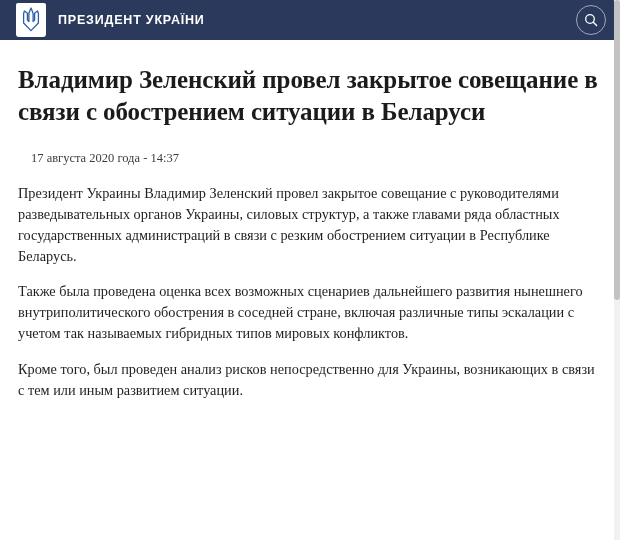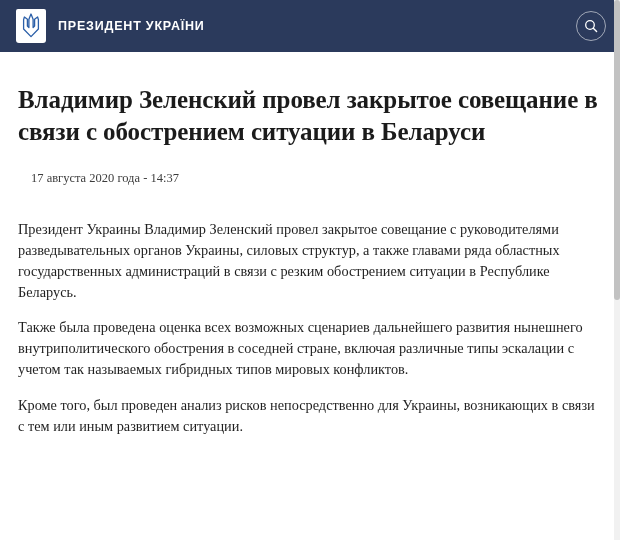--- a/index.html
+++ b/index.html
@@ -10,21 +10,21 @@
     width: 620px;
     height: 540px;
     background: #ffffff;
     font-family: "Liberation Serif", serif;
     overflow: hidden;
     position: relative;
   }
 
   
   .header {
-    height: 52px;
+    height: 40px;
     background: #2b3a5c;
     display: flex;
     align-items: center;
     position: relative;
     overflow: hidden;
   }
   .emblem {
     width: 30px;
     height: 34px;
     margin-left: 16px;
@@ -58,21 +58,21 @@
     display: flex;
     align-items: center;
     justify-content: center;
     cursor: pointer;
     padding: 0;
   }
   .search-btn svg { display: block; }
 
   
   .article {
-    padding: 32px 22px 0 18px;
+    padding: 24px 22px 0 18px;
   }
   .headline {
     margin: 0;
     font-family: "Liberation Serif", serif;
     font-size: 25px;
     line-height: 1.26;
     font-weight: bold;
     color: #1b1b1b;
     letter-spacing: -0.1px;
   }
@@ -90,21 +90,21 @@
     margin-right: 10px;
   }
   .date-text {
     font-family: "Liberation Serif", serif;
     font-size: 12.5px;
     color: #3c3c3c;
     line-height: 18px;
   }
 
   .body-copy {
-    margin-top: 32px;
+    margin-top: 16px;
   }
   .body-copy p {
     margin: 0 0 15px 0;
     font-family: "Liberation Serif", serif;
     font-size: 14.3px;
     line-height: 1.46;
     color: #1f1f1f;
     text-align: left;
   }
   .body-copy p:last-child { margin-bottom: 0; }

